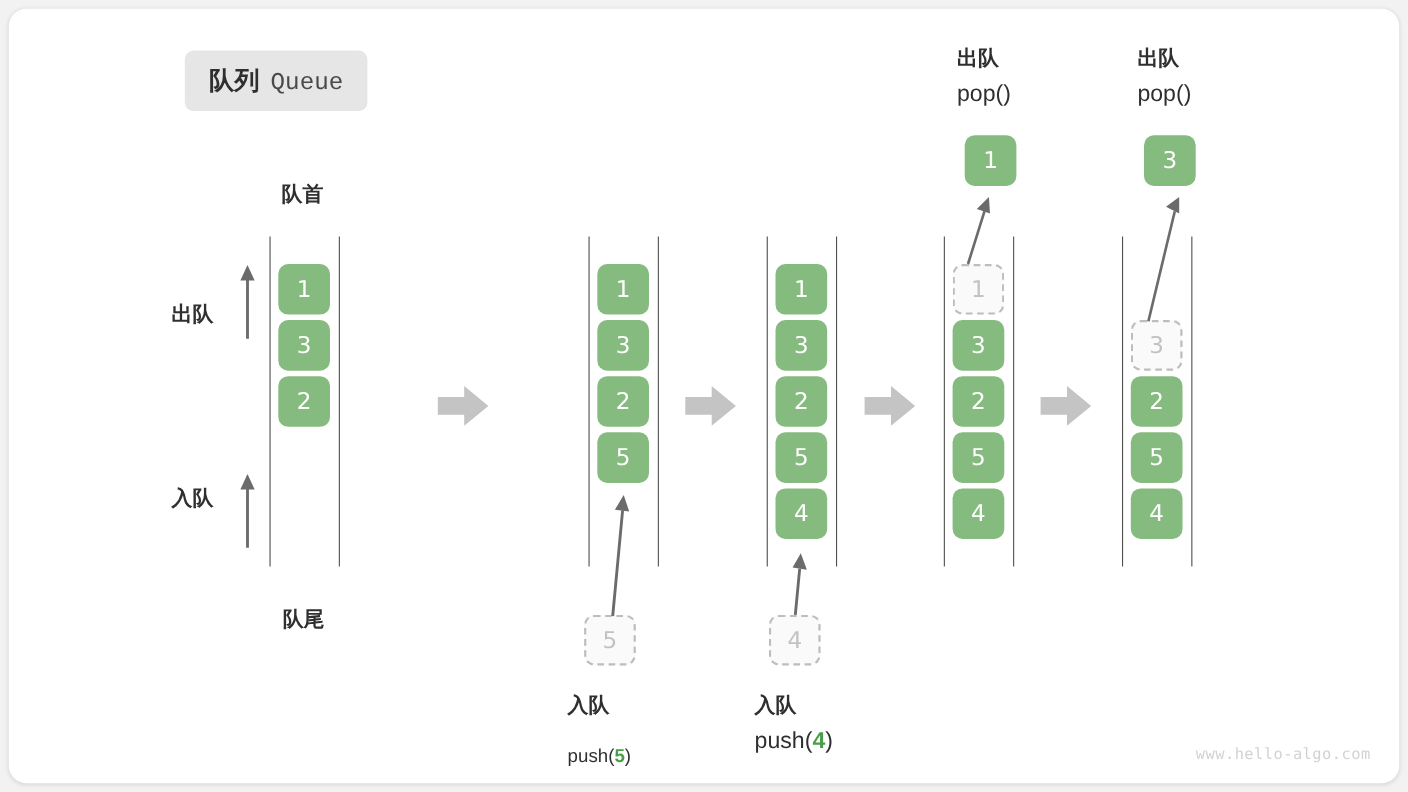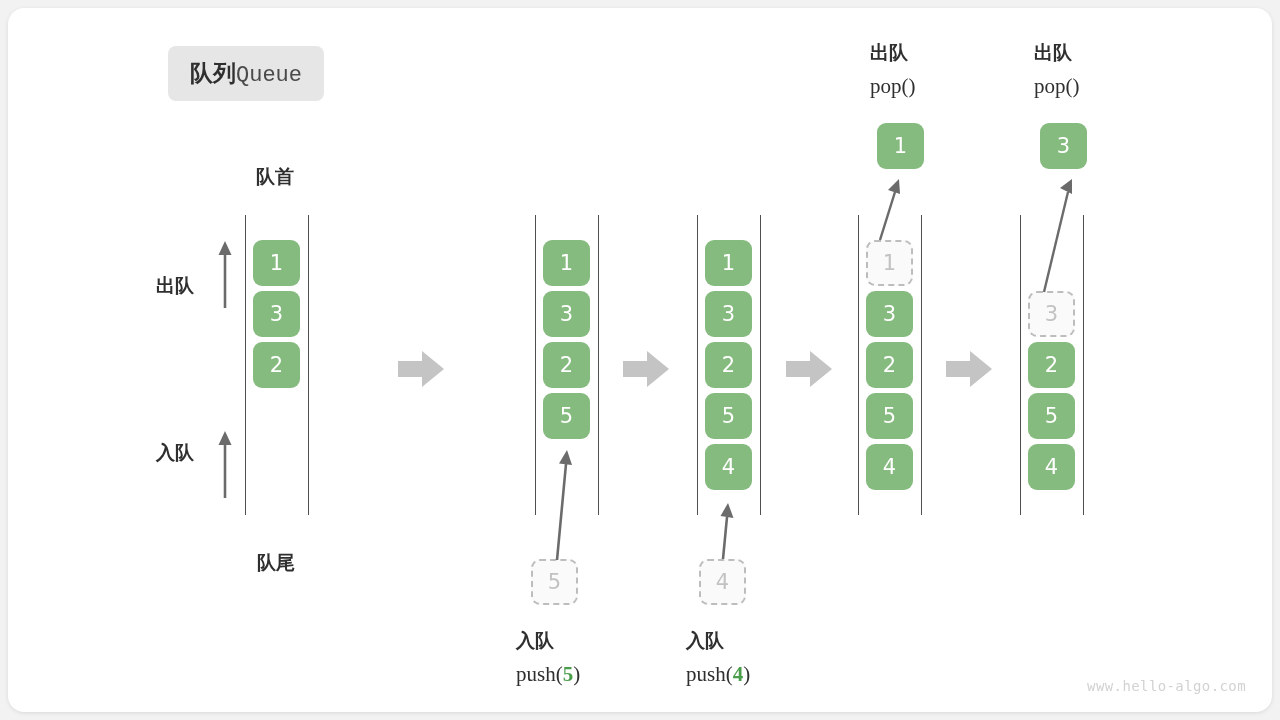--- a/index.html
+++ b/index.html
@@ -19,40 +19,40 @@
     overflow: hidden;
   }
   .abs { position: absolute; }
 
   
   #title-badge {
     left: 160px; top: 38px;
     padding: 12px 22px;
     background: #e6e6e6;
     border-radius: 8px;
-    display: flex; align-items: baseline; 
+    display: flex; align-items: baseline; gap: 10px;
     white-space: nowrap;
   }
   #title-badge .cn {
     font-size: 23px; font-weight: bold; color: #2f2f2f;
     font-family: "DejaVu Sans", "Liberation Sans", sans-serif;
   }
   #title-badge .en {
     font-size: 22px; color: #4a4a4a;
     font-family: Liberation Mono, monospace;
   }
 
   
   .cnlabel {
     font-family: "DejaVu Sans", "Liberation Sans", sans-serif;
     font-weight: bold; color: #2f2f2f;
     white-space: nowrap;
   }
   .mono {
-    font-family: Liberation Serif, serif;
+    font-family: Liberation Sans, sans-serif;
     color: #2f2f2f; white-space: nowrap;
   }
 
   
   .rail {
     width: 1px;
     background: #4f4f4f;
   }
 
   
@@ -135,21 +135,21 @@
     </div>
   </div>
 
   <div class="abs box ghost" style="left:523px; top:551px;">5</div>
   <svg class="abs" style="left:525px; top:436px;" width="50" height="118">
     <line x1="24" y1="116" x2="33" y2="20" stroke="#6b6b6b" stroke-width="2.6"></line>
     <polygon points="34,6 26,19.5 39,21" fill="#6b6b6b"></polygon>
   </svg>
   <div class="abs" style="left:508px; top:620px;">
     <div class="cnlabel" style="font-size:19px;">入队</div>
-    <div class="mono" style="font-size:21px; margin-top:8px;"><span>push(</span><span style="color:#4a9d4a; font-weight:bold;">5</span><span>)</span></div>
+    <div class="mono" style="font-size:17px; margin-top:24px;"><span>push(</span><span style="color:#4a9d4a; font-weight:bold;">5</span><span>)</span></div>
   </div>
 
   <svg class="abs steparrow" style="left:615px; top:341px;" viewBox="0 0 46 40">
     <polygon points="0,12 24,12 24,2 46,20 24,38 24,28 0,28" fill="#c4c4c4"></polygon>
   </svg>
 
   <div class="abs" style="left:689px; top:207px; width:64px; height:300px;">
     <div class="abs rail" style="left:0px; top:0px; height:300px;"></div>
     <div class="abs rail" style="left:63px; top:0px; height:300px;"></div>
     <div class="abs" style="left:8px; top:25px;">

